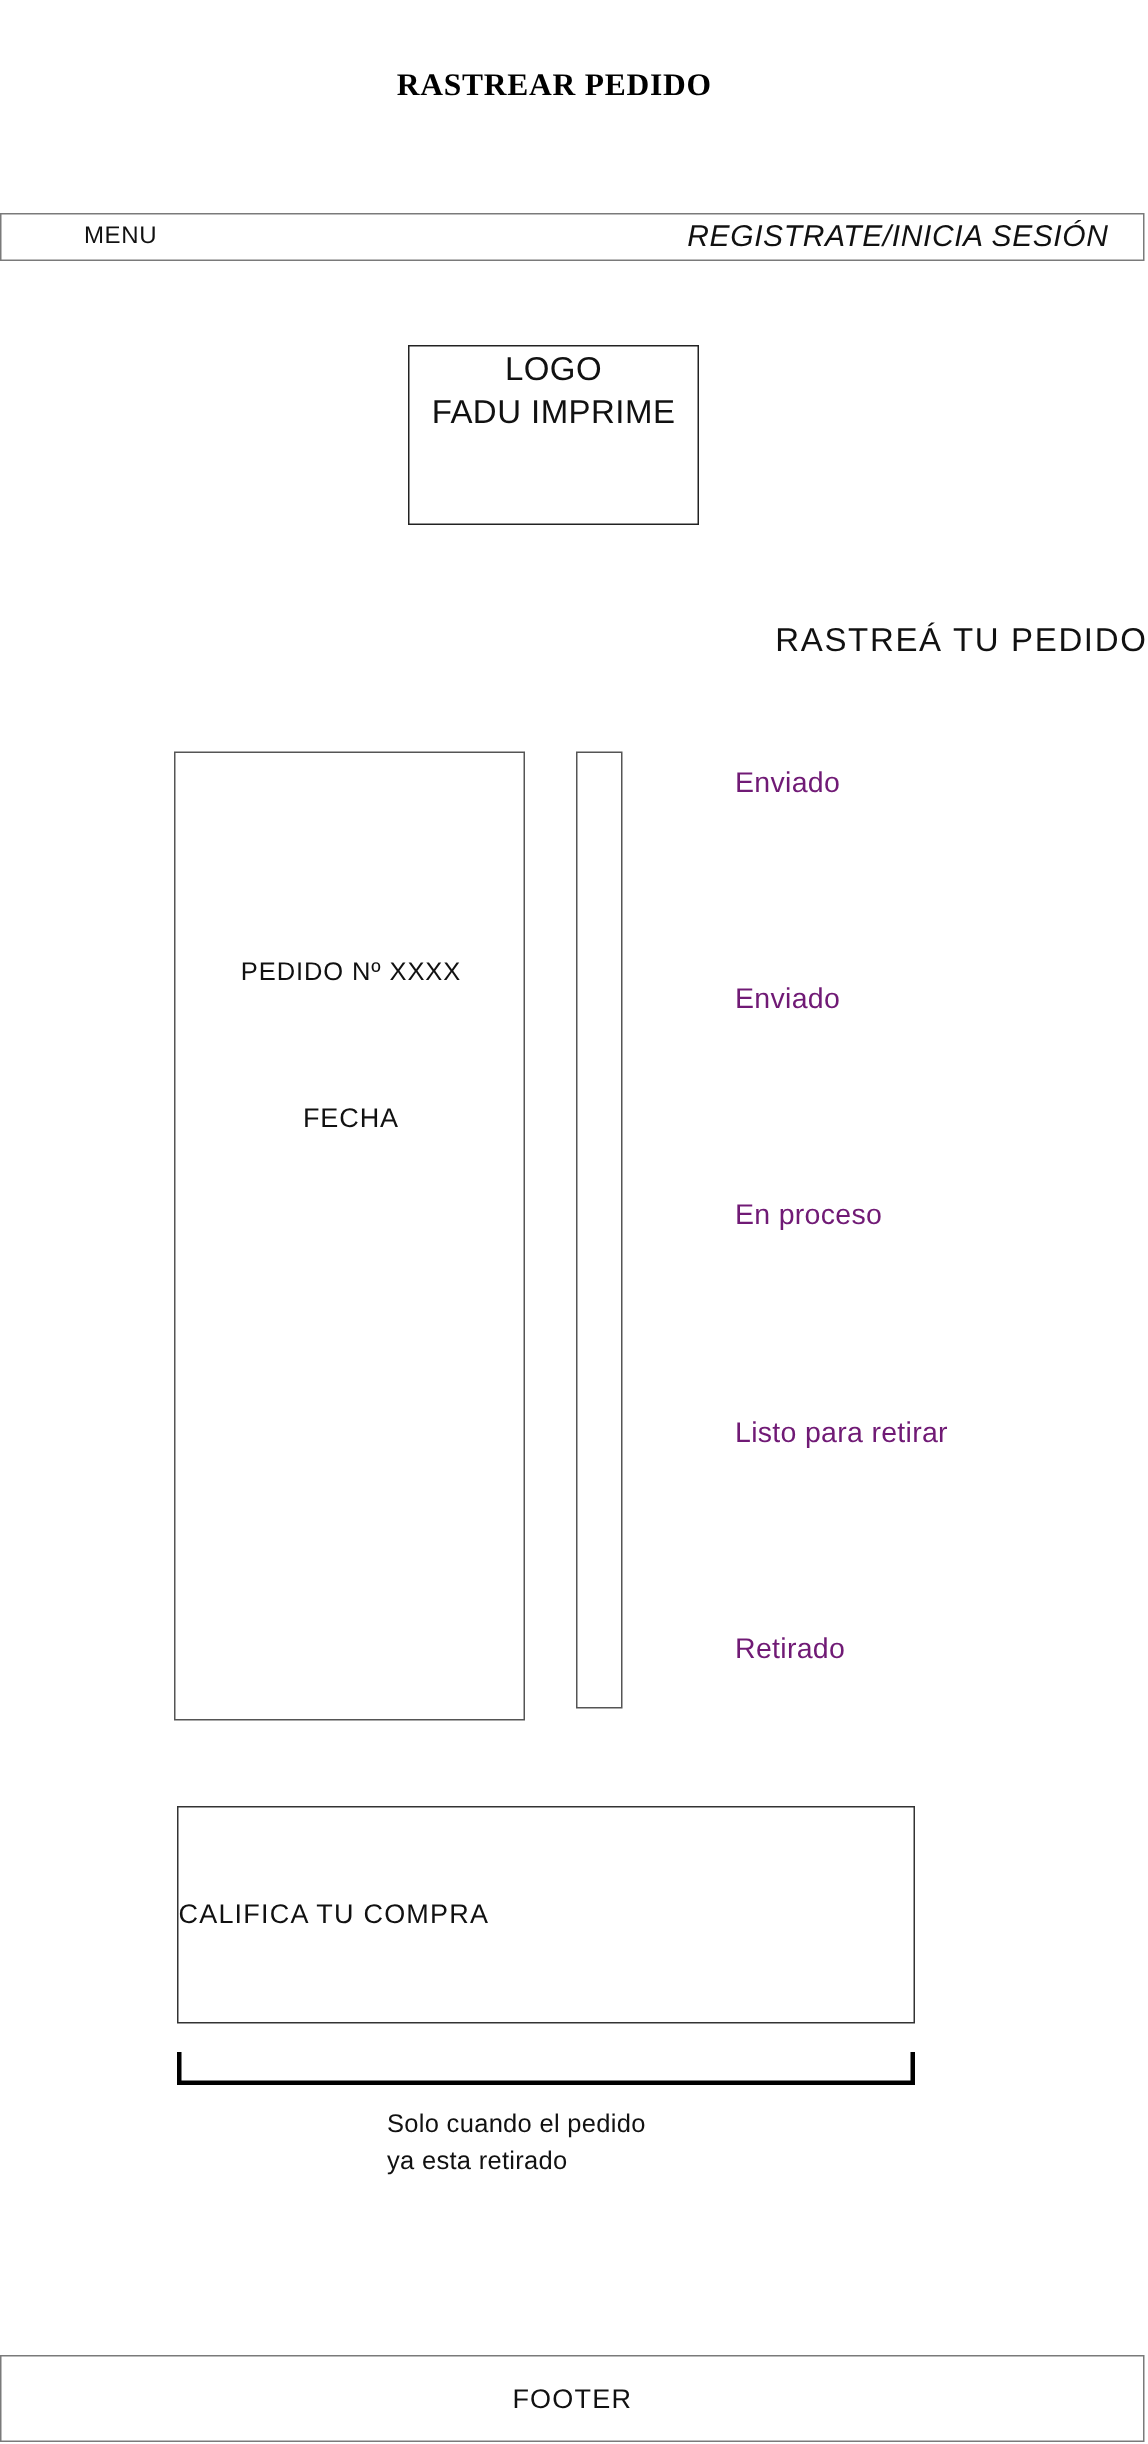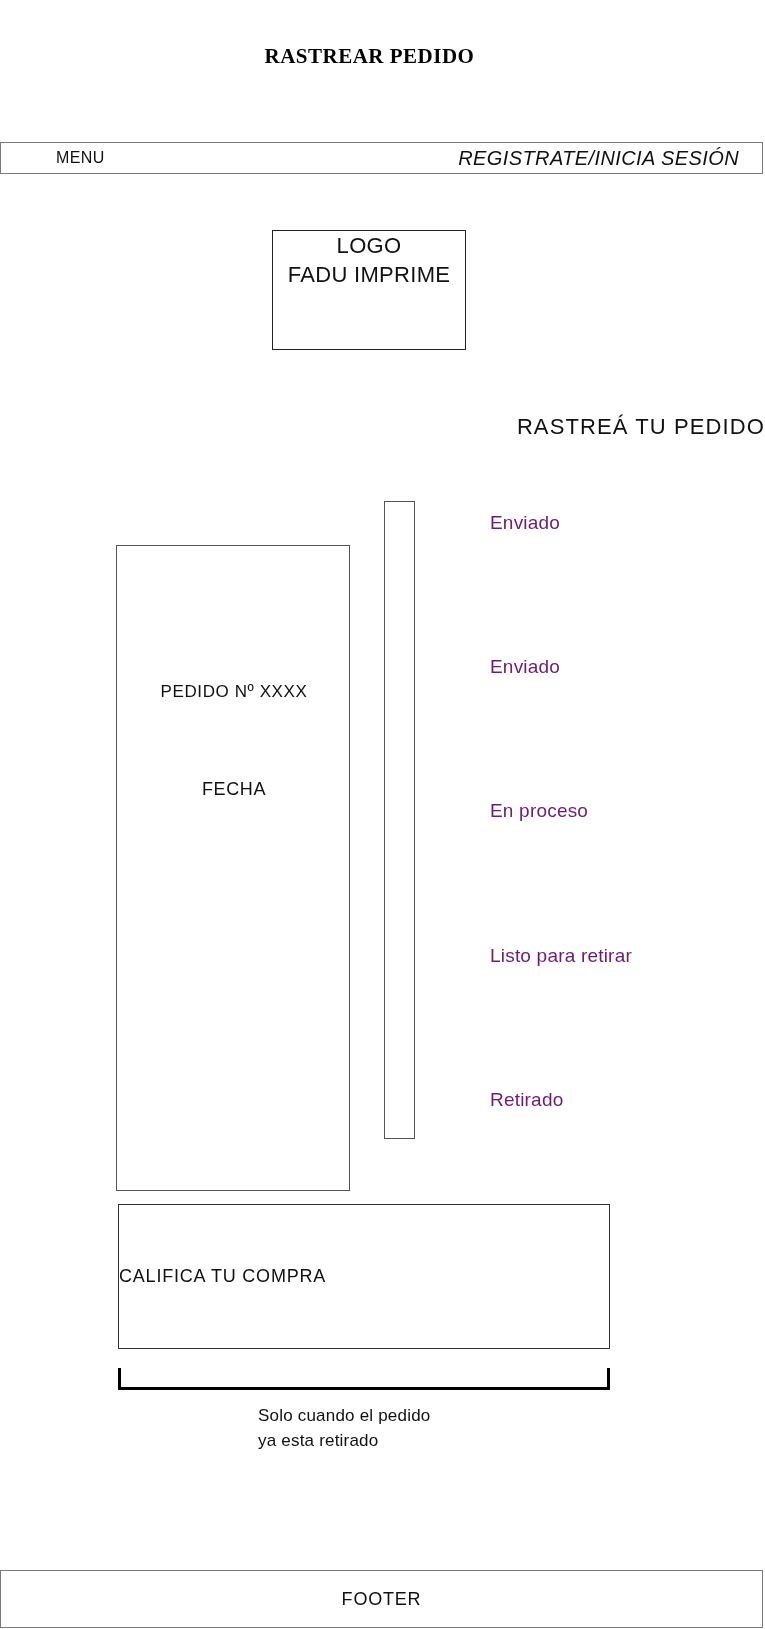--- a/index.html
+++ b/index.html
@@ -92,21 +92,20 @@
 
   
   .order-panel {
     position: absolute;
     left: 116px;
     top: 501px;
     width: 234px;
     height: 646px;
     border: 1px solid #555;
     box-sizing: border-box;
-    margin-top: 44px;
   }
   .order-number {
     position: absolute;
     top: 136px;
     left: 0;
     width: 234px;
     text-align: center;
     font-size: 17px;
     letter-spacing: 0.6px;
     color: #111;

